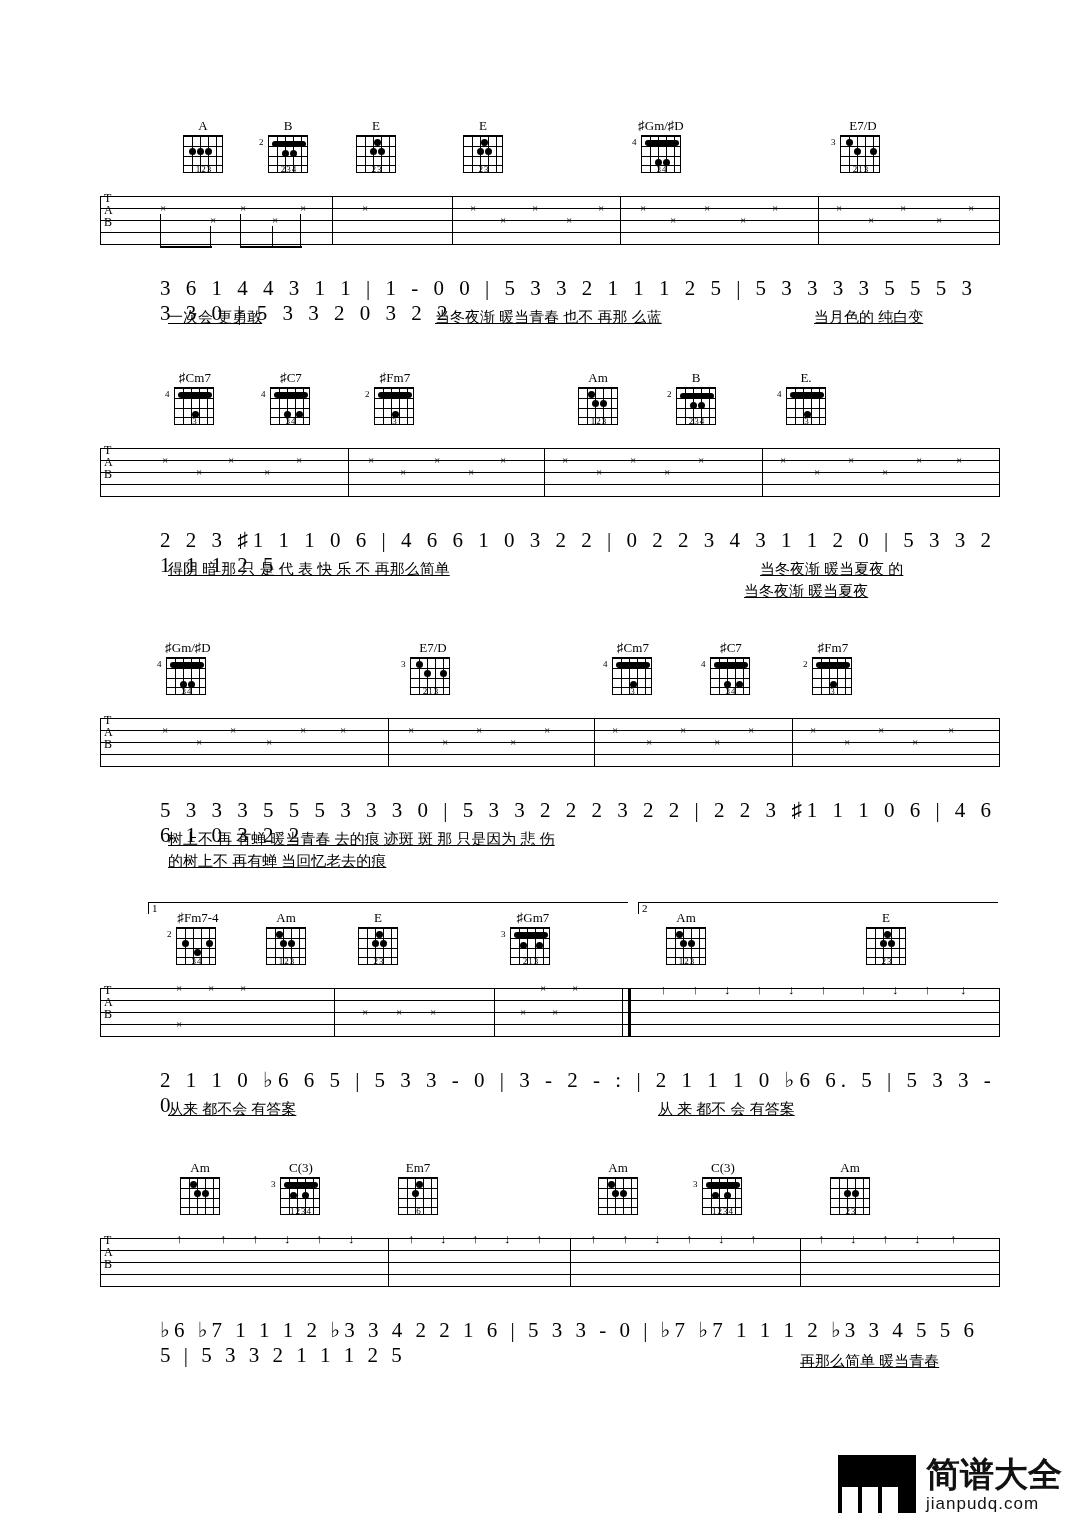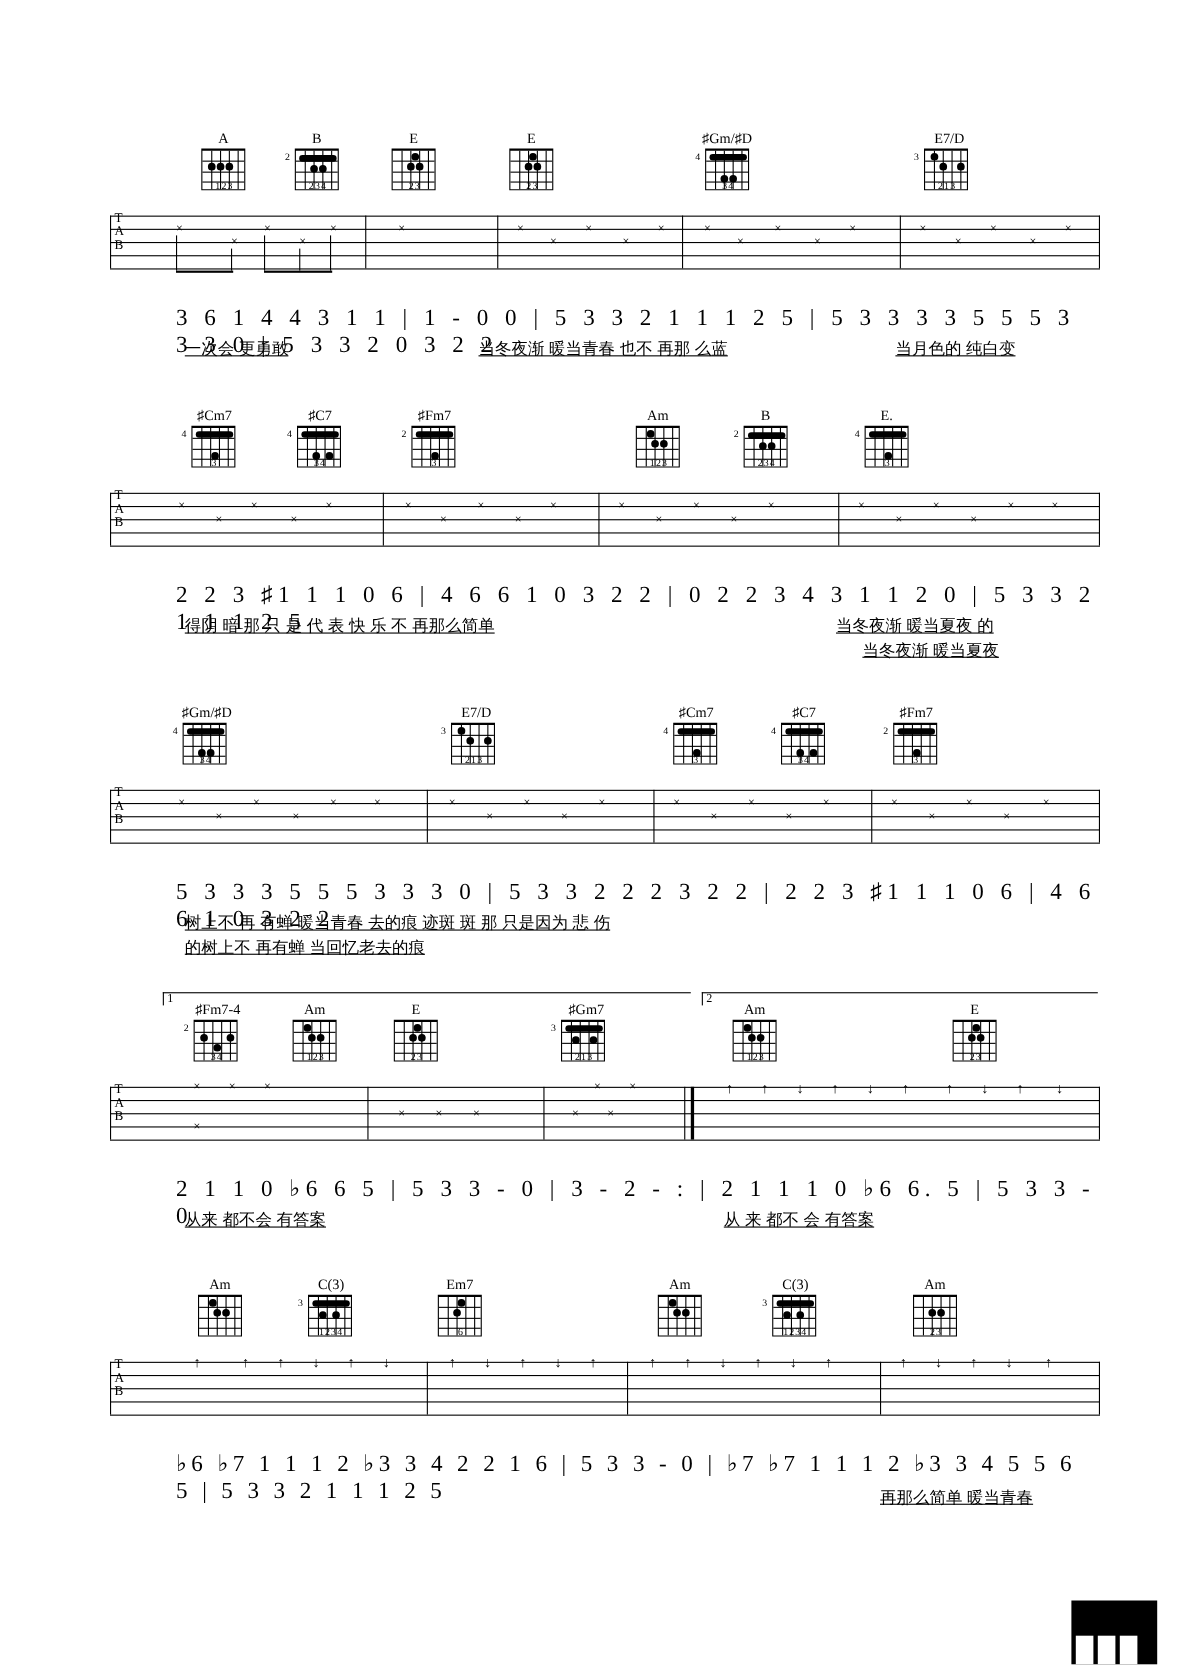--- a/index.html
+++ b/index.html
@@ -382,21 +382,21 @@
 
     <div class="nums" style="top:158px;">
       <span class="n" style="left:60px;letter-spacing:5px;">2 2 3 ♯1 1 1   0 6 | 4 6 6 1 0 3 2 2 | 0 2 2 3 4 3 1 1 2 0 | 5 3 3 2 1 1 1 2 5</span>
     </div>
 
     <div class="lyr" style="top:190px;">
       <span style="left:68px;">得阴  暗      那  只 是 代 表  快 乐     不   再那么简单</span>
       <span style="left:660px;">当冬夜渐  暖当夏夜  的</span>
     </div>
     <div class="lyr" style="top:212px;">
-      <span style="left:684px;">当冬夜渐      暖当夏夜</span>
+      <span style="left:644px;">当冬夜渐      暖当夏夜</span>
     </div>
   </div>
 
   <div class="system" id="sys3" style="top:640px;">
 
     <div class="chord" style="left:48px;top:0;width:80px;">
       <div class="cname">♯Gm/♯D</div>
       <div class="grid" style="margin-left:18px;">
         <div class="v" style="left:8px;"></div>
           <div class="v" style="left:16px;"></div>
@@ -845,15 +845,19 @@
       <span style="left:700px;">再那么简单  暖当青春</span>
     </div>
   </div>
 
   <div id="logo">
     <div class="piano">
       <div class="w" style="left:4px;"></div>
       <div class="w" style="left:24px;"></div>
       <div class="w" style="left:44px;"></div>
     </div>
+    <div class="txt">
+      <div class="t1">简谱大全</div>
+      <div class="t2">jianpudq.com</div>
+    </div>
   </div>
 
 </div>
 
 </body></html>

